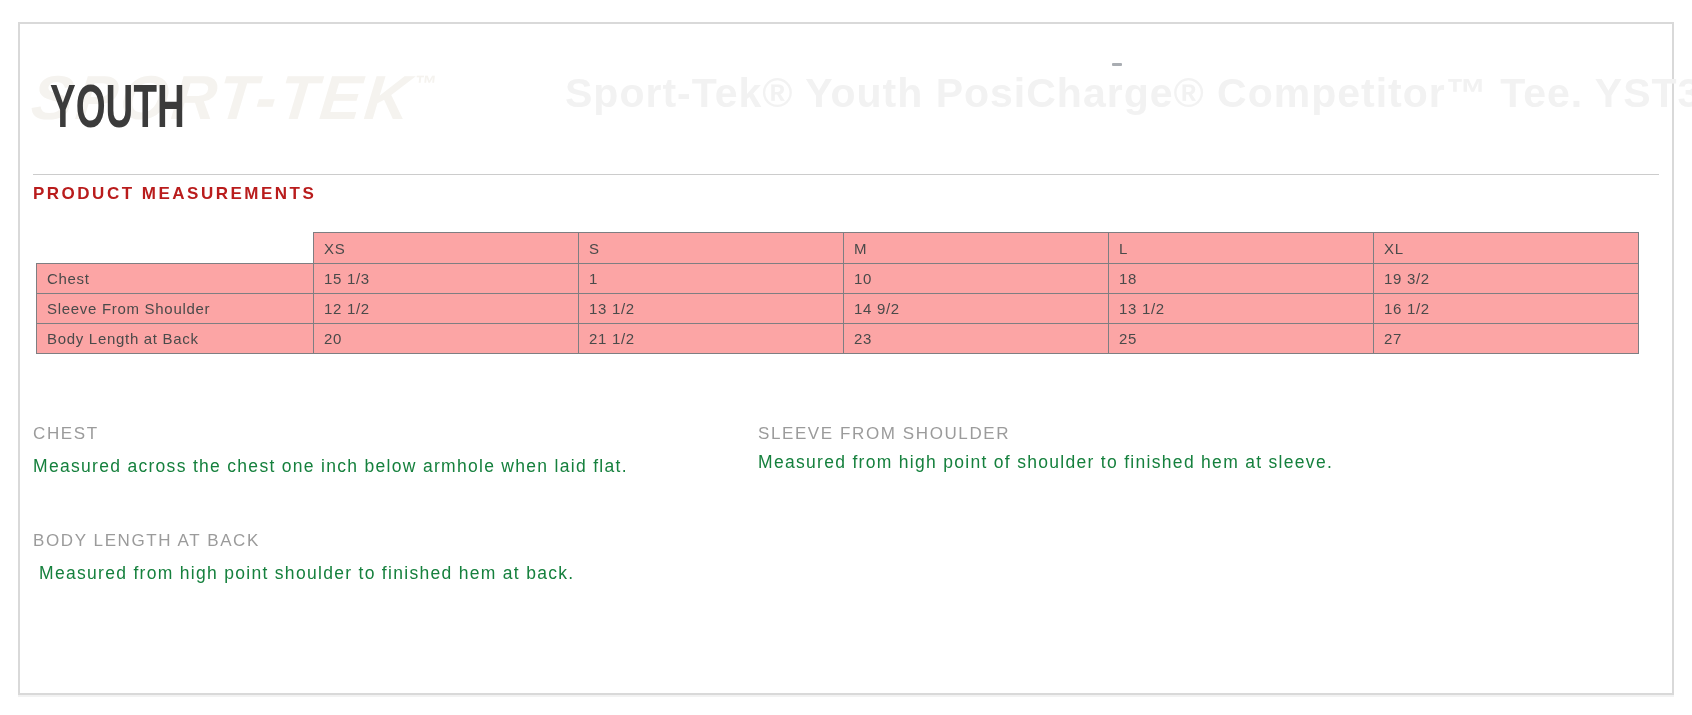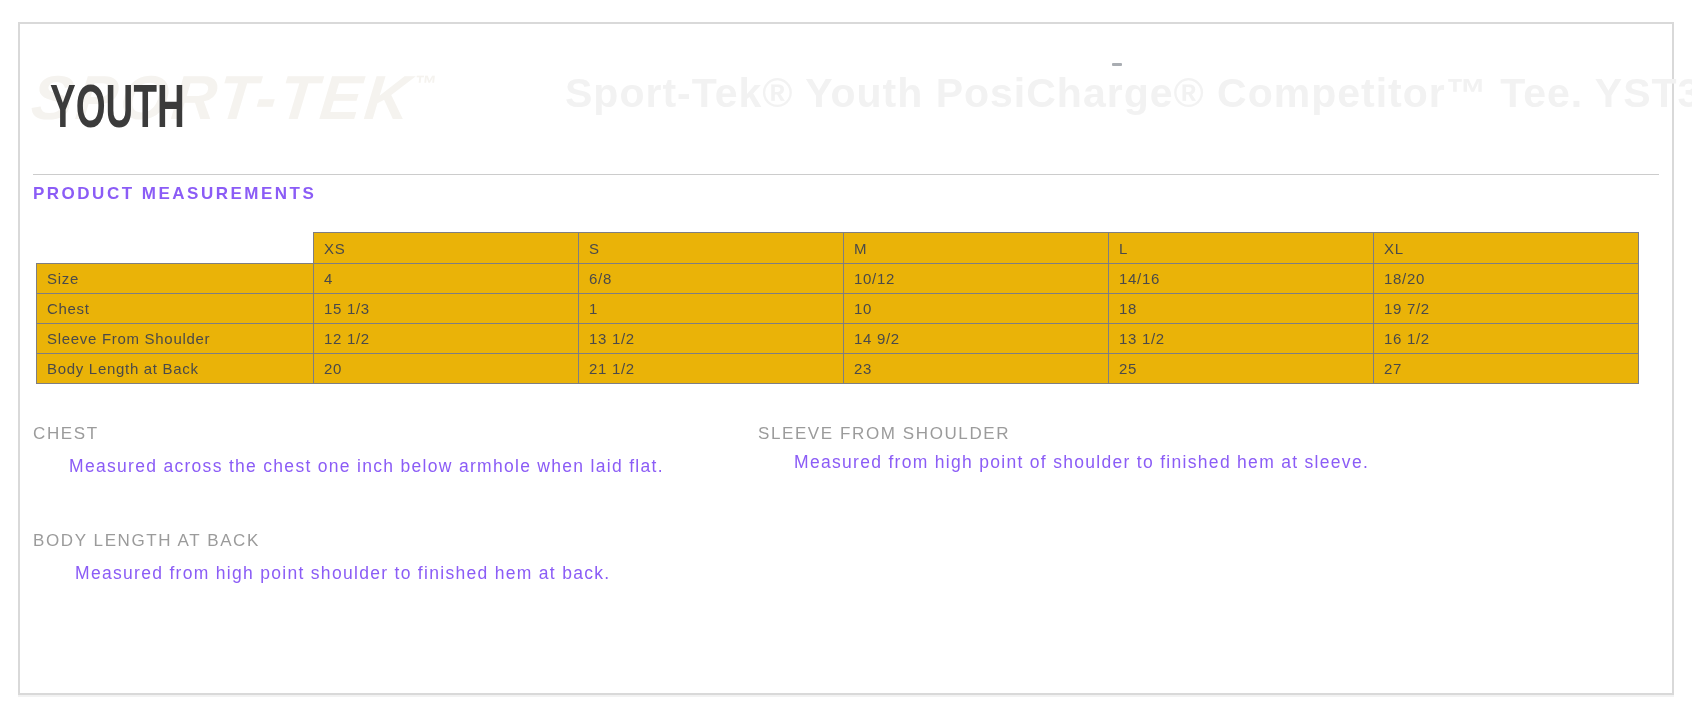--- a/index.html
+++ b/index.html
@@ -67,63 +67,62 @@
     left: 33px; top: 174px;
     width: 1626px; height: 1px;
     background: #cccccc;
   }
   .section-title {
     position: absolute;
     left: 33px; top: 184px;
     font-size: 17px;
     font-weight: bold;
     letter-spacing: 2.5px;
-    color: #8b5cf6;
+    color: #b91c1c;
   }
   
   table.size-chart {
     position: absolute;
     left: 36px; top: 232px;
     border-collapse: collapse;
     table-layout: fixed;
     font-size: 15px;
     color: #4a4a4a;
     letter-spacing: 0.7px;
   }
   .size-chart col.label-col { width: 277px; }
   .size-chart col.data-col { width: 265px; }
   .size-chart th, .size-chart td {
     border: 1.6px solid #7e7e82;
     height: 30px;
     padding: 0 0 0 10px;
     text-align: left;
     font-weight: normal;
     vertical-align: middle;
-    background: #eab308;
+    background: #fca5a5;
   }
   .size-chart thead th { height: 31px; }
   .size-chart th.corner {
     border: none;
     background: transparent;
   }
   
   .def-heading {
     position: absolute;
     font-size: 17px;
     letter-spacing: 1.6px;
     color: #9b9b9b;
     white-space: nowrap;
   }
   .def-text {
     position: absolute;
     font-size: 17.5px;
     letter-spacing: 1.3px;
-    color: #8b5cf6;
+    color: #15803d;
     white-space: nowrap;
-    margin-left: 36px;
   }
   .pos-chest-h   { left: 33px;  top: 424px; }
   .pos-chest-t   { left: 33px;  top: 456px; }
   .pos-sleeve-h  { left: 758px; top: 424px; }
   .pos-sleeve-t  { left: 758px; top: 452px; }
   .pos-body-h    { left: 33px;  top: 531px; }
   .pos-body-t    { left: 39px;  top: 563px; }
 </style>
 </head>
 <body>
@@ -153,34 +152,26 @@
       <th class="corner"></th>
       <th>XS</th>
       <th>S</th>
       <th>M</th>
       <th>L</th>
       <th>XL</th>
     </tr>
   </thead>
   <tbody>
     <tr>
-      <td>Size</td>
-      <td>4</td>
-      <td>6/8</td>
-      <td>10/12</td>
-      <td>14/16</td>
-      <td>18/20</td>
-    </tr>
-    <tr>
       <td>Chest</td>
       <td>15 1/3</td>
       <td>1</td>
       <td>10</td>
       <td>18</td>
-      <td>19 7/2</td>
+      <td>19 3/2</td>
     </tr>
     <tr>
       <td>Sleeve From Shoulder</td>
       <td>12 1/2</td>
       <td>13 1/2</td>
       <td>14 9/2</td>
       <td>13 1/2</td>
       <td>16 1/2</td>
     </tr>
     <tr>

